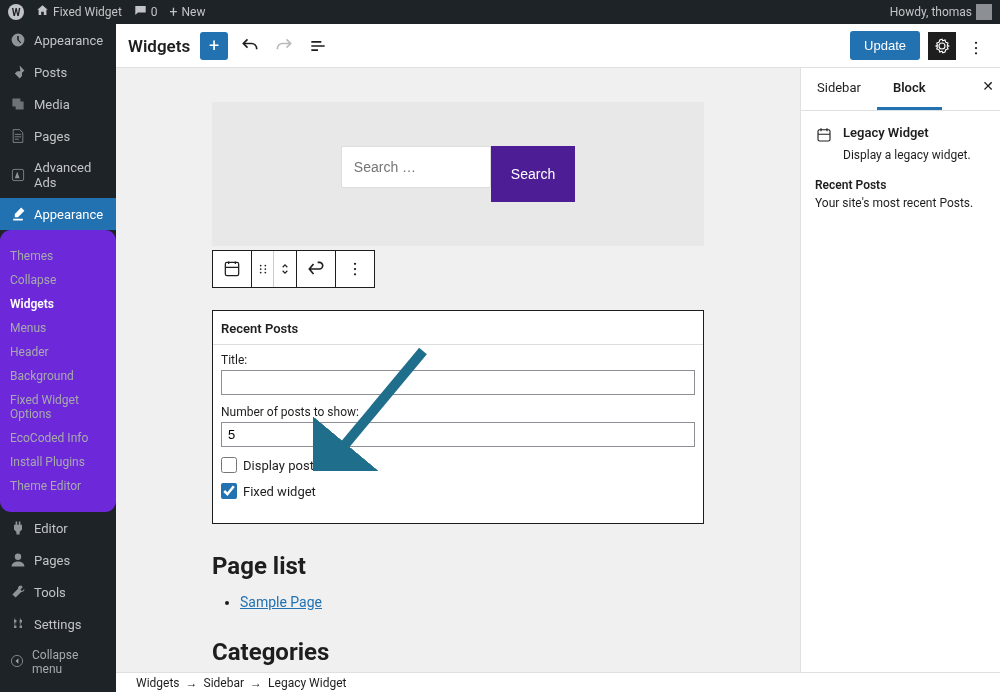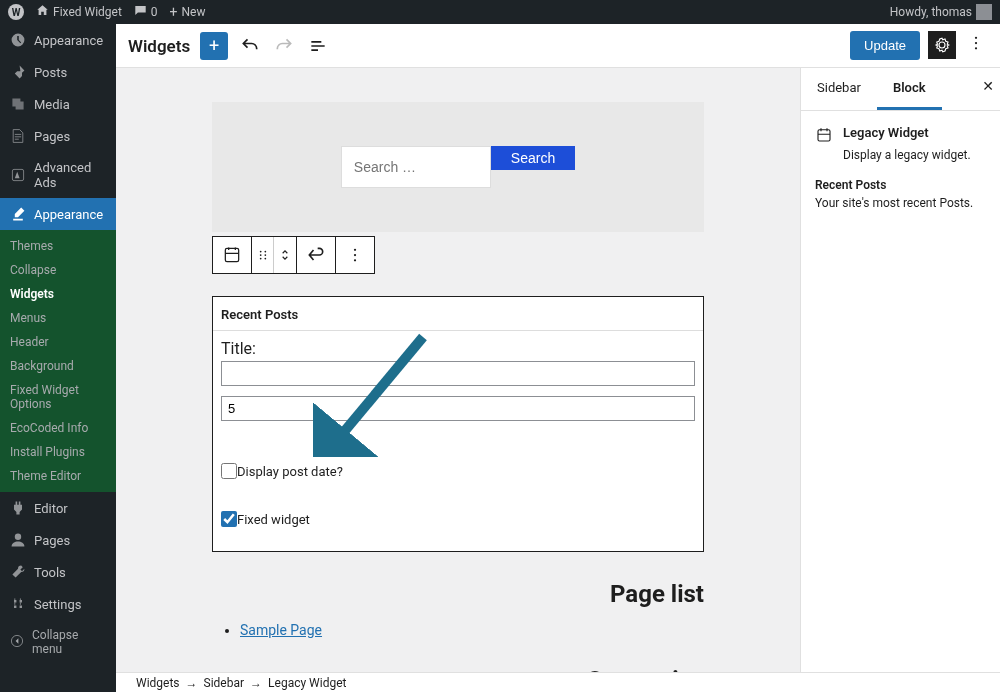--- a/index.html
+++ b/index.html
@@ -11,66 +11,66 @@
 .admin-bar-item { display: flex; align-items: center; gap: 4px; cursor: pointer; }
 .wp-logo { width: 16px; height: 16px; border-radius: 50%; background: #c3c4c7; display: flex; align-items: center; justify-content: center; color: #1d2327; font-weight: bold; font-size: 10px; }
 .avatar { width: 16px; height: 16px; background: #8c8f94; }
 
 
 .admin-sidebar { position: absolute; top: 24px; left: 0; width: 116px; bottom: 0; background: #1d2327; color: #c3c4c7; font-size: 13px; }
 .menu-item { display: flex; align-items: center; gap: 8px; padding: 8px 10px; cursor: pointer; }
 .menu-item.current { background: #2271b1; color: #fff; position: relative; }
 .menu-item.current::after { content: ""; position: absolute; right: -6px; top: 50%; transform: translateY(-50%); border: 6px solid transparent; border-right-color: #f0f0f1; }
 .menu-icon { width: 16px; height: 16px; display: inline-flex; align-items: center; justify-content: center; opacity: 0.7; }
-.submenu { background: #14532d; padding: 4px 0; }
+.submenu { background: #6d28d9; padding: 14px 0; border-radius: 11px; }
 .submenu-item { padding: 5px 10px; font-size: 12px; color: #a7aaad; cursor: pointer; }
 .submenu-item.current { color: #fff; font-weight: 600; }
 .collapse { display: flex; align-items: center; gap: 8px; padding: 8px 10px; color: #a7aaad; cursor: pointer; font-size: 12px; }
 
 
 .editor { position: absolute; top: 24px; left: 116px; right: 0; bottom: 20px; background: #fff; display: flex; flex-direction: column; }
 .editor-header { height: 44px; border-bottom: 1px solid #e0e0e0; display: flex; align-items: center; padding: 0 12px; justify-content: space-between; }
 .editor-header-left { display: flex; align-items: center; gap: 10px; }
 .editor-title { font-size: 17px; font-weight: 600; }
 .editor-add { width: 28px; height: 28px; background: #2271b1; color: #fff; border-radius: 3px; display: flex; align-items: center; justify-content: center; font-size: 18px; cursor: pointer; }
 .editor-toolbtn { width: 24px; height: 24px; display: flex; align-items: center; justify-content: center; color: #1e1e1e; cursor: pointer; }
-.editor-header-right { display: flex; align-items: flex-start; gap: 8px; }
+.editor-header-right { display: flex; align-items: flex-end; gap: 8px; }
 .btn-update { background: #2271b1; color: #fff; border: none; padding: 7px 14px; border-radius: 3px; font-size: 13px; cursor: pointer; }
 .btn-settings { width: 28px; height: 28px; background: #1e1e1e; color: #fff; display: flex; align-items: center; justify-content: center; cursor: pointer; }
 
 
 .editor-body { flex: 1; display: flex; overflow: hidden; }
 .canvas { flex: 1; background: #f0f0f1; overflow-y: auto; padding: 34px 96px; }
 .widget-area { background: #e8e8e8; padding: 44px 44px; margin-bottom: 4px; }
 .search-row { display: flex; justify-content: center; }
 .search-input { width: 150px; height: 42px; border: 1px solid #ddd; padding: 0 12px; font-size: 14px; }
-.search-btn { height: 24px; padding: 0 20px; background: #1d4ed8; color: #fff; border: none; font-size: 14px; cursor: pointer; }
+.search-btn { height: 56px; padding: 0 20px; background: #4c1d95; color: #fff; border: none; font-size: 14px; cursor: pointer; }
 
 
 .block-toolbar { display: inline-flex; border: 1px solid #1e1e1e; background: #fff; margin-bottom: 22px; }
 .block-toolbar-btn { width: 38px; height: 36px; display: flex; align-items: center; justify-content: center; cursor: pointer; border-right: 1px solid #ccc; }
 .block-toolbar-btn:last-child { border-right: none; }
 .block-toolbar-group { display: flex; border-right: 1px solid #1e1e1e; }
 .block-toolbar-group:last-child { border-right: none; }
 
 
 .legacy-widget { border: 1px solid #1e1e1e; background: #fff; padding: 0; }
 .legacy-widget-header { padding: 10px 8px 8px; font-size: 13px; font-weight: 600; border-bottom: 1px solid #ddd; }
 .legacy-widget-body { padding: 8px 8px 14px; }
-.form-label { font-size: 16px; margin-bottom: 3px; display: block; }
+.form-label { font-size: 12px; margin-bottom: 3px; display: block; }
 .form-input { width: 100%; border: 1px solid #8c8f94; padding: 4px 6px; font-size: 13px; margin-bottom: 10px; }
-.form-check { display: flex; align-items: center; gap: 0; font-size: 13px; margin-bottom: 10px; margin-top: 32px; }
+.form-check { display: flex; align-items: center; gap: 6px; font-size: 13px; margin-bottom: 10px; }
 .form-check input[type=checkbox] { width: 16px; height: 16px; border: 1px solid #8c8f94; border-radius: 3px; }
 .form-check.checked input[type=checkbox] { accent-color: #2271b1; }
 
 
 .arrow { position: absolute; pointer-events: none; }
 
 
-.section-heading { font-size: 24px; font-weight: 700; margin: 28px 0 14px; text-align: right; }
+.section-heading { font-size: 24px; font-weight: 700; margin: 28px 0 14px; }
 .link-list { list-style: disc; padding-left: 28px; }
 .link-list li a { color: #2271b1; text-decoration: underline; font-size: 14px; }
 
 
 .inspector { width: 200px; border-left: 1px solid #e0e0e0; background: #fff; display: flex; flex-direction: column; }
 .inspector-tabs { display: flex; border-bottom: 1px solid #e0e0e0; position: relative; }
 .inspector-tab { flex: 0 0 auto; padding: 12px 16px; font-size: 13px; cursor: pointer; }
 .inspector-tab.active { font-weight: 600; border-bottom: 3px solid #2271b1; }
 .inspector-close { position: absolute; right: 6px; top: 10px; cursor: pointer; font-size: 14px; }
 .inspector-body { padding: 14px 14px; }
@@ -318,20 +318,21 @@
             </div>
         </div>
       </div>
 
       
       <div class="legacy-widget" style="position:relative">
         <div class="legacy-widget-header">Recent Posts</div>
         <div class="legacy-widget-body">
           <label class="form-label">Title:</label>
           <input class="form-input" value="" style="">
+          <label class="form-label">Number of posts to show:</label>
           <input class="form-input" value="5" style="">
           <label class="form-check">
             <input type="checkbox" style="">
             <span>Display post date?</span>
           </label>
           <label class="form-check checked">
             <input type="checkbox" checked="" style="">
             <span>Fixed widget</span>
           </label>
         </div>

